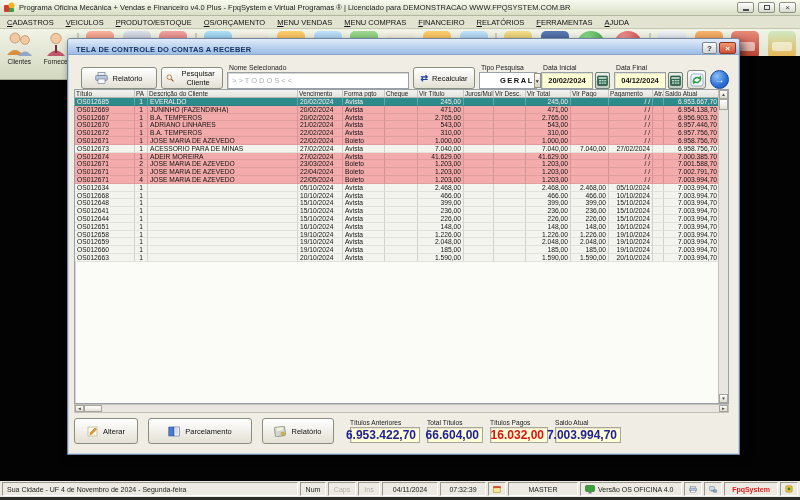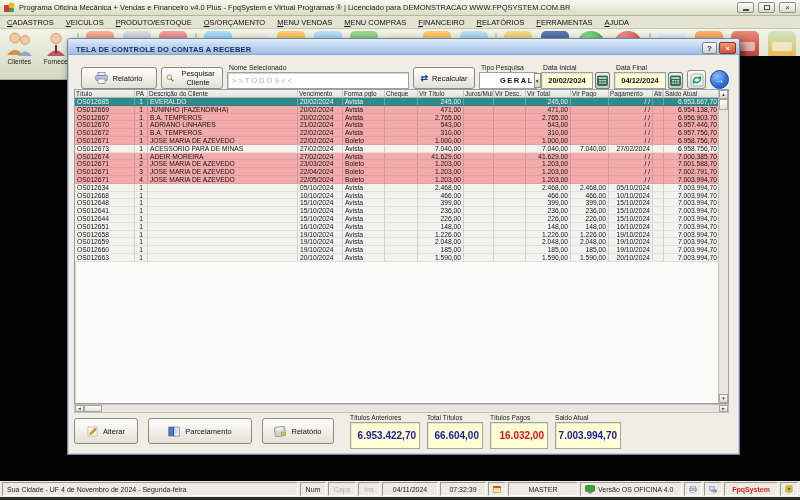--- a/index.html
+++ b/index.html
@@ -78,21 +78,21 @@
   .hbtn{width:9px;height:100%;border:1px solid #a8a69c;background:linear-gradient(#fdfdfa,#dcd9cd);font-size:4.5px;line-height:6px;text-align:center;color:#444;flex:none}
   .hthumb{width:18px;height:100%;border:1px solid #a8a69c;background:linear-gradient(#ffffff,#e4e1d6);flex:none}
   .hfill{flex:1}
 
   
   .footer{position:absolute;left:6px;right:5px;top:358px;height:36px;display:flex;align-items:center;gap:10px}
   .fbtn{height:26px;border:1px solid #8a8e7f;border-radius:3px;background:linear-gradient(#ffffff,#e3e0d4);font-size:7.5px;color:#111;display:flex;align-items:center;justify-content:center;gap:5px;flex:none}
   .sumwrap{display:flex;gap:7px;margin-left:6px}
   .sgroup{display:flex;flex-direction:column;flex:none}
   .sglabel{font-size:6.6px;color:#1a1a1a;margin-bottom:1px;white-space:nowrap}
-  .sgval{height:27px;border:1px solid #a8a69a;background:#ffffd6;box-shadow:1px 1px 0 #e7e5c8 inset;font-size:10px;font-weight:bold;display:flex;align-items:center;justify-content:flex-end;padding:0 3px;color:#20209a;white-space:nowrap}
+  .sgval{height:16px;border:1px solid #a8a69a;background:#ffffd6;box-shadow:1px 1px 0 #e7e5c8 inset;font-size:12px;font-weight:bold;display:flex;align-items:center;justify-content:flex-end;padding:0 3px;color:#20209a;white-space:nowrap}
   .sgval.red{color:#e01010}
 
   
   .statusbar{position:absolute;left:0;right:0;bottom:3px;height:16px;background:#eceae2;display:flex;align-items:stretch;gap:2px;padding:1px 2px;z-index:6}
   .seg{border:1px solid;border-color:#9b998d #ffffff #ffffff #9b998d;background:#eceae2;font-size:7px;color:#222;display:flex;align-items:center;padding:0 4px;white-space:nowrap;overflow:hidden}
   .seg.grow{flex:1}
   .seg.dim{color:#b2b0a6}
   .seg.center{justify-content:center}
   .seg.red{color:#d81e1e;font-weight:bold}
   .taskstrip{position:absolute;left:0;right:0;bottom:0;height:3px;background:#2a2a2a;z-index:6}

